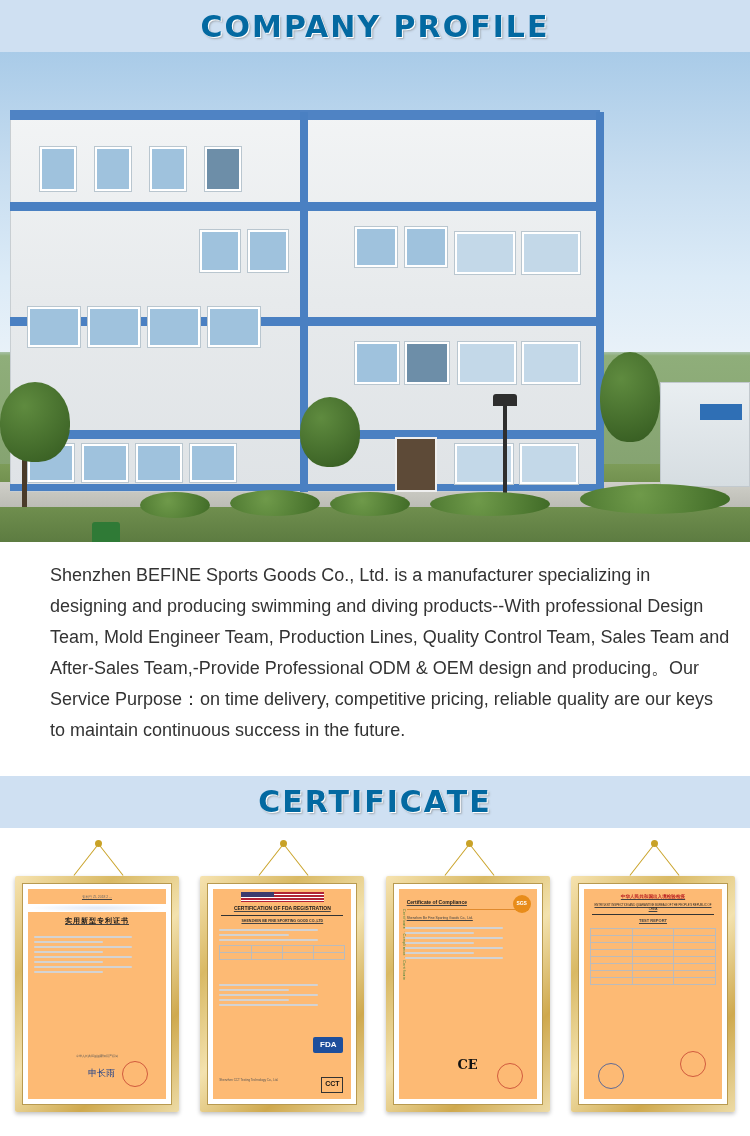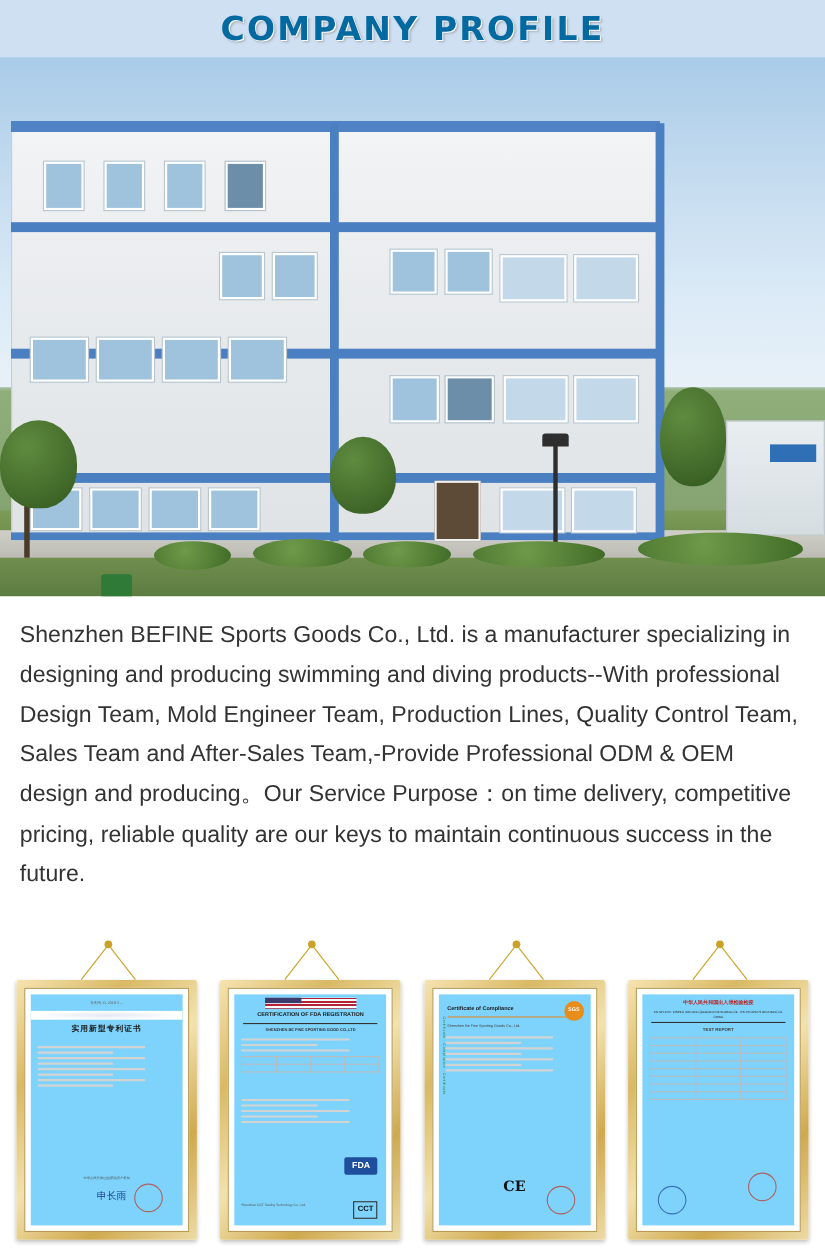--- a/index.html
+++ b/index.html
@@ -141,24 +141,25 @@
     position:absolute; border-radius:50%;
     background: radial-gradient(circle at 40% 35%, #6f9a4a, #3f6a26);
   }
   .tree-trunk {
     position:absolute; width:5px; background:#4a3b29;
   }
 
   
   .desc {
     padding: 18px 18px 22px 18px;
-    font-size: 21px;
+    font-size: 18px;
     line-height: 1.72;
     color: #333333;
     font-family: "Liberation Sans", sans-serif;
+    margin-left: 32px;
   }
 
   .divider-gap { height: 8px; background:#ffffff; }
 
   
   .cert-row {
     display: flex;
     justify-content: space-between;
     padding: 12px 8px 0 8px;
     width: 750px;
@@ -201,24 +202,25 @@
     border: 1px solid #b89a50;
     padding: 5px;
     position: relative;
     overflow: hidden;
   }
   .cert-doc {
     width: 100%;
     height: 100%;
     position: relative;
     overflow: hidden;
-    background: #7dd3fc;
+    background: #fdba74;
     font-size: 3.2px;
     line-height: 1.5;
     color: #444;
+    text-decoration: underline;
   }
   .cert-title {
     text-align: center;
     font-size: 6px;
     font-weight: bold;
     color: #1a1a1a;
     margin-top: 4px;
   }
   .cert-sub {
     text-align:center;
@@ -359,20 +361,23 @@
     <div class="bush" style="left:330px; top:440px; width:80px; height:24px;"></div>
     <div class="bush" style="left:430px; top:440px; width:120px; height:24px;"></div>
     <div class="bush" style="left:580px; top:432px; width:150px; height:30px;"></div>
     <div class="bin"></div>
   </div>
 
   <div class="desc">Shenzhen BEFINE Sports Goods Co., Ltd. is a manufacturer specializing in designing and producing swimming and diving products--With professional Design Team, Mold Engineer Team, Production Lines, Quality Control Team, Sales Team and After-Sales Team,-Provide Professional ODM &amp; OEM design and producing。Our Service Purpose：on time delivery, competitive pricing, reliable quality are our keys to maintain continuous success in the future.</div>
 
   <div class="divider-gap"></div>
 
+  <div class="banner">
+    <div class="banner-title">CERTIFICATE</div>
+  </div>
 
   <div class="cert-row">
 
     <div class="cert-cell">
       <div class="hanger">
         <div class="hanger-nail"></div>
         <div class="hanger-line-l"></div>
         <div class="hanger-line-r"></div>
       </div>
       <div class="frame">

